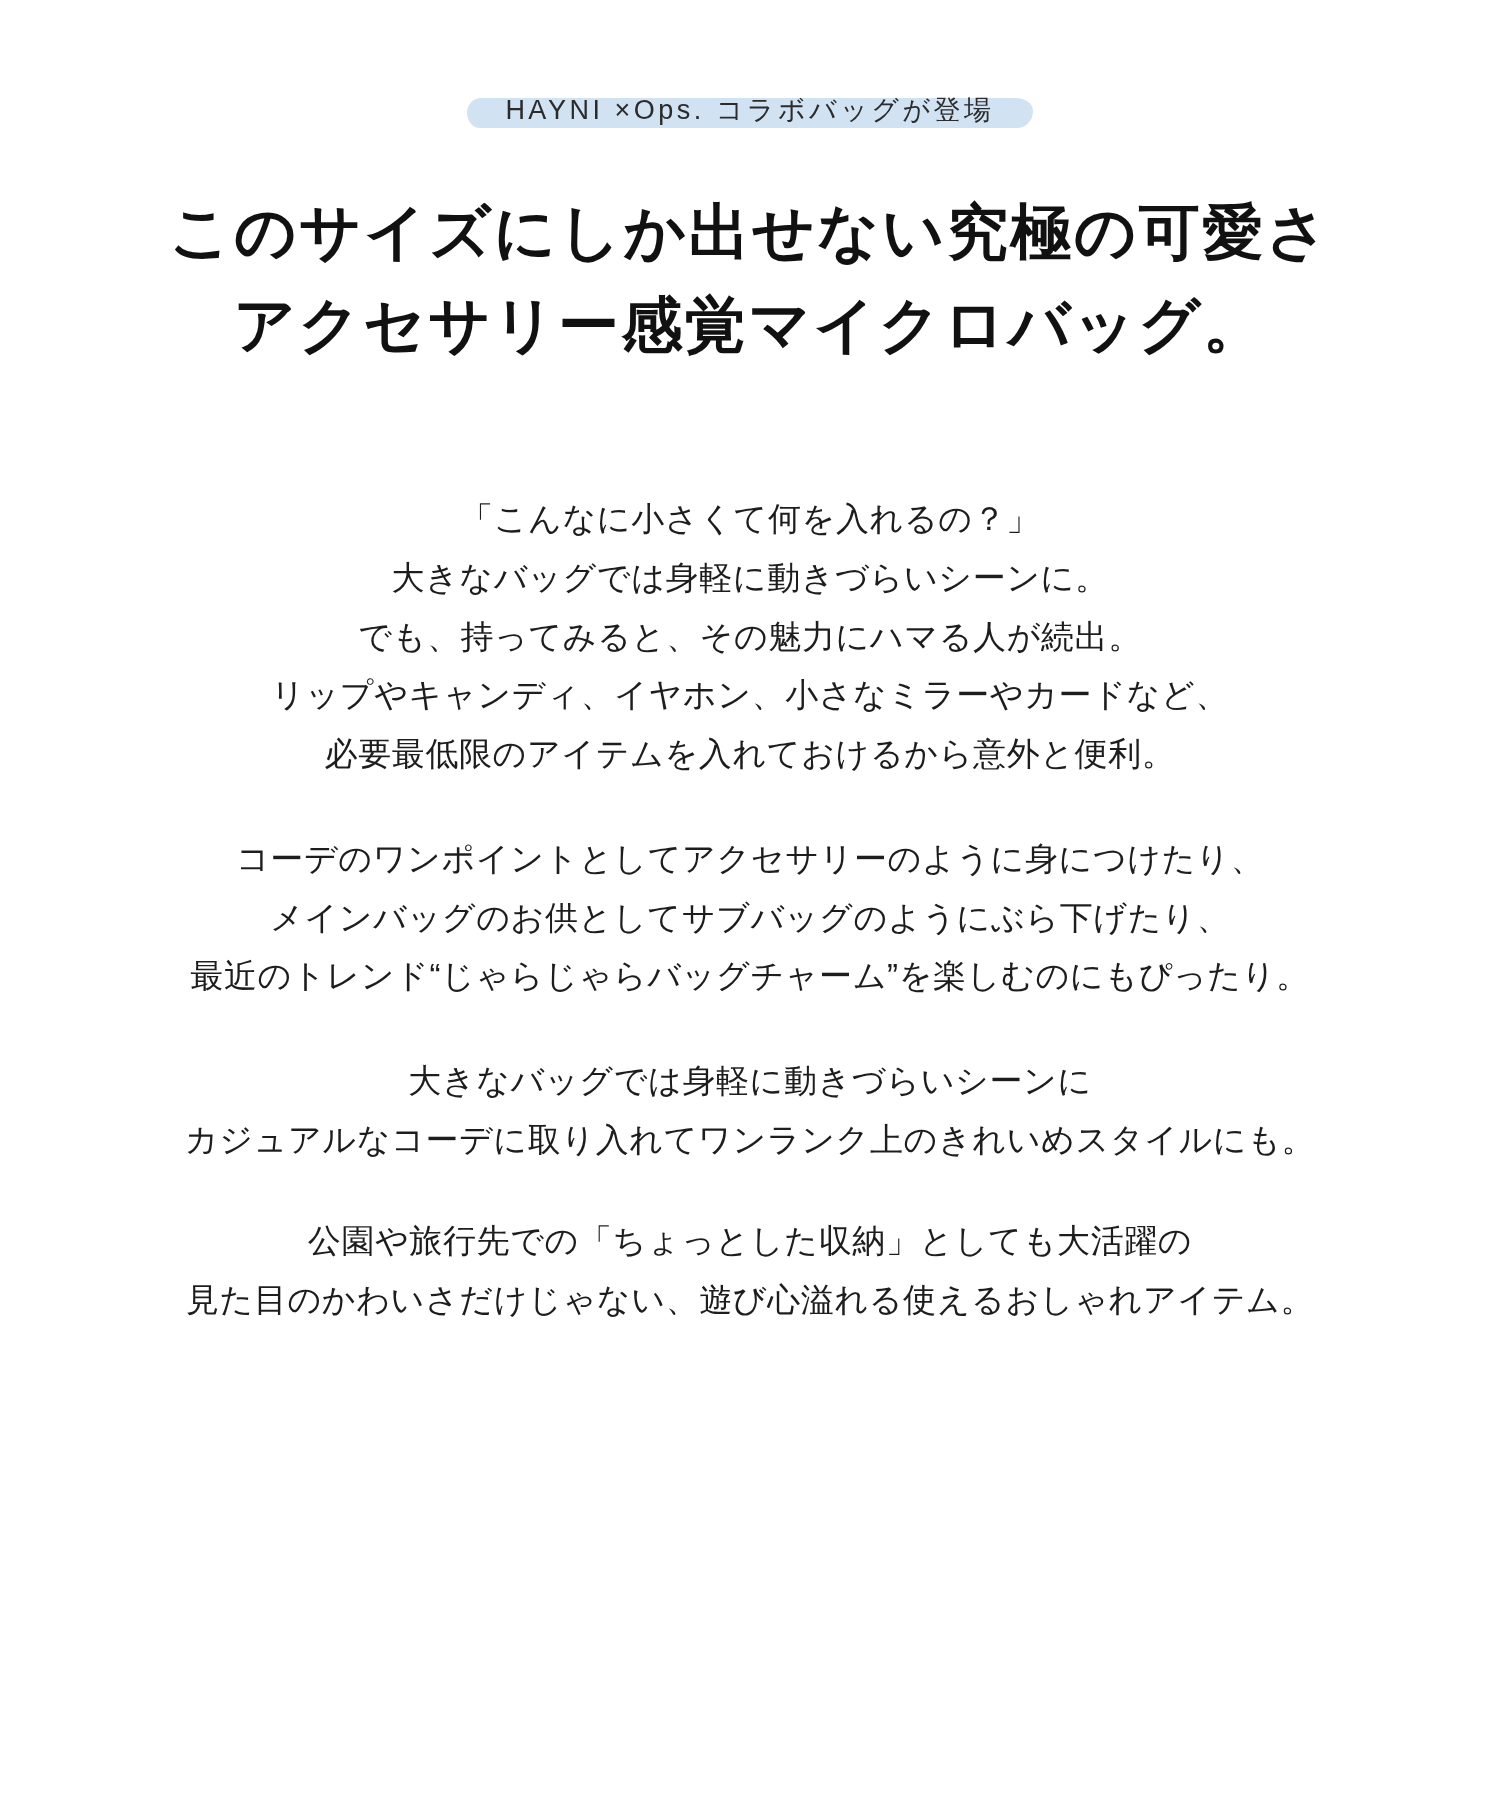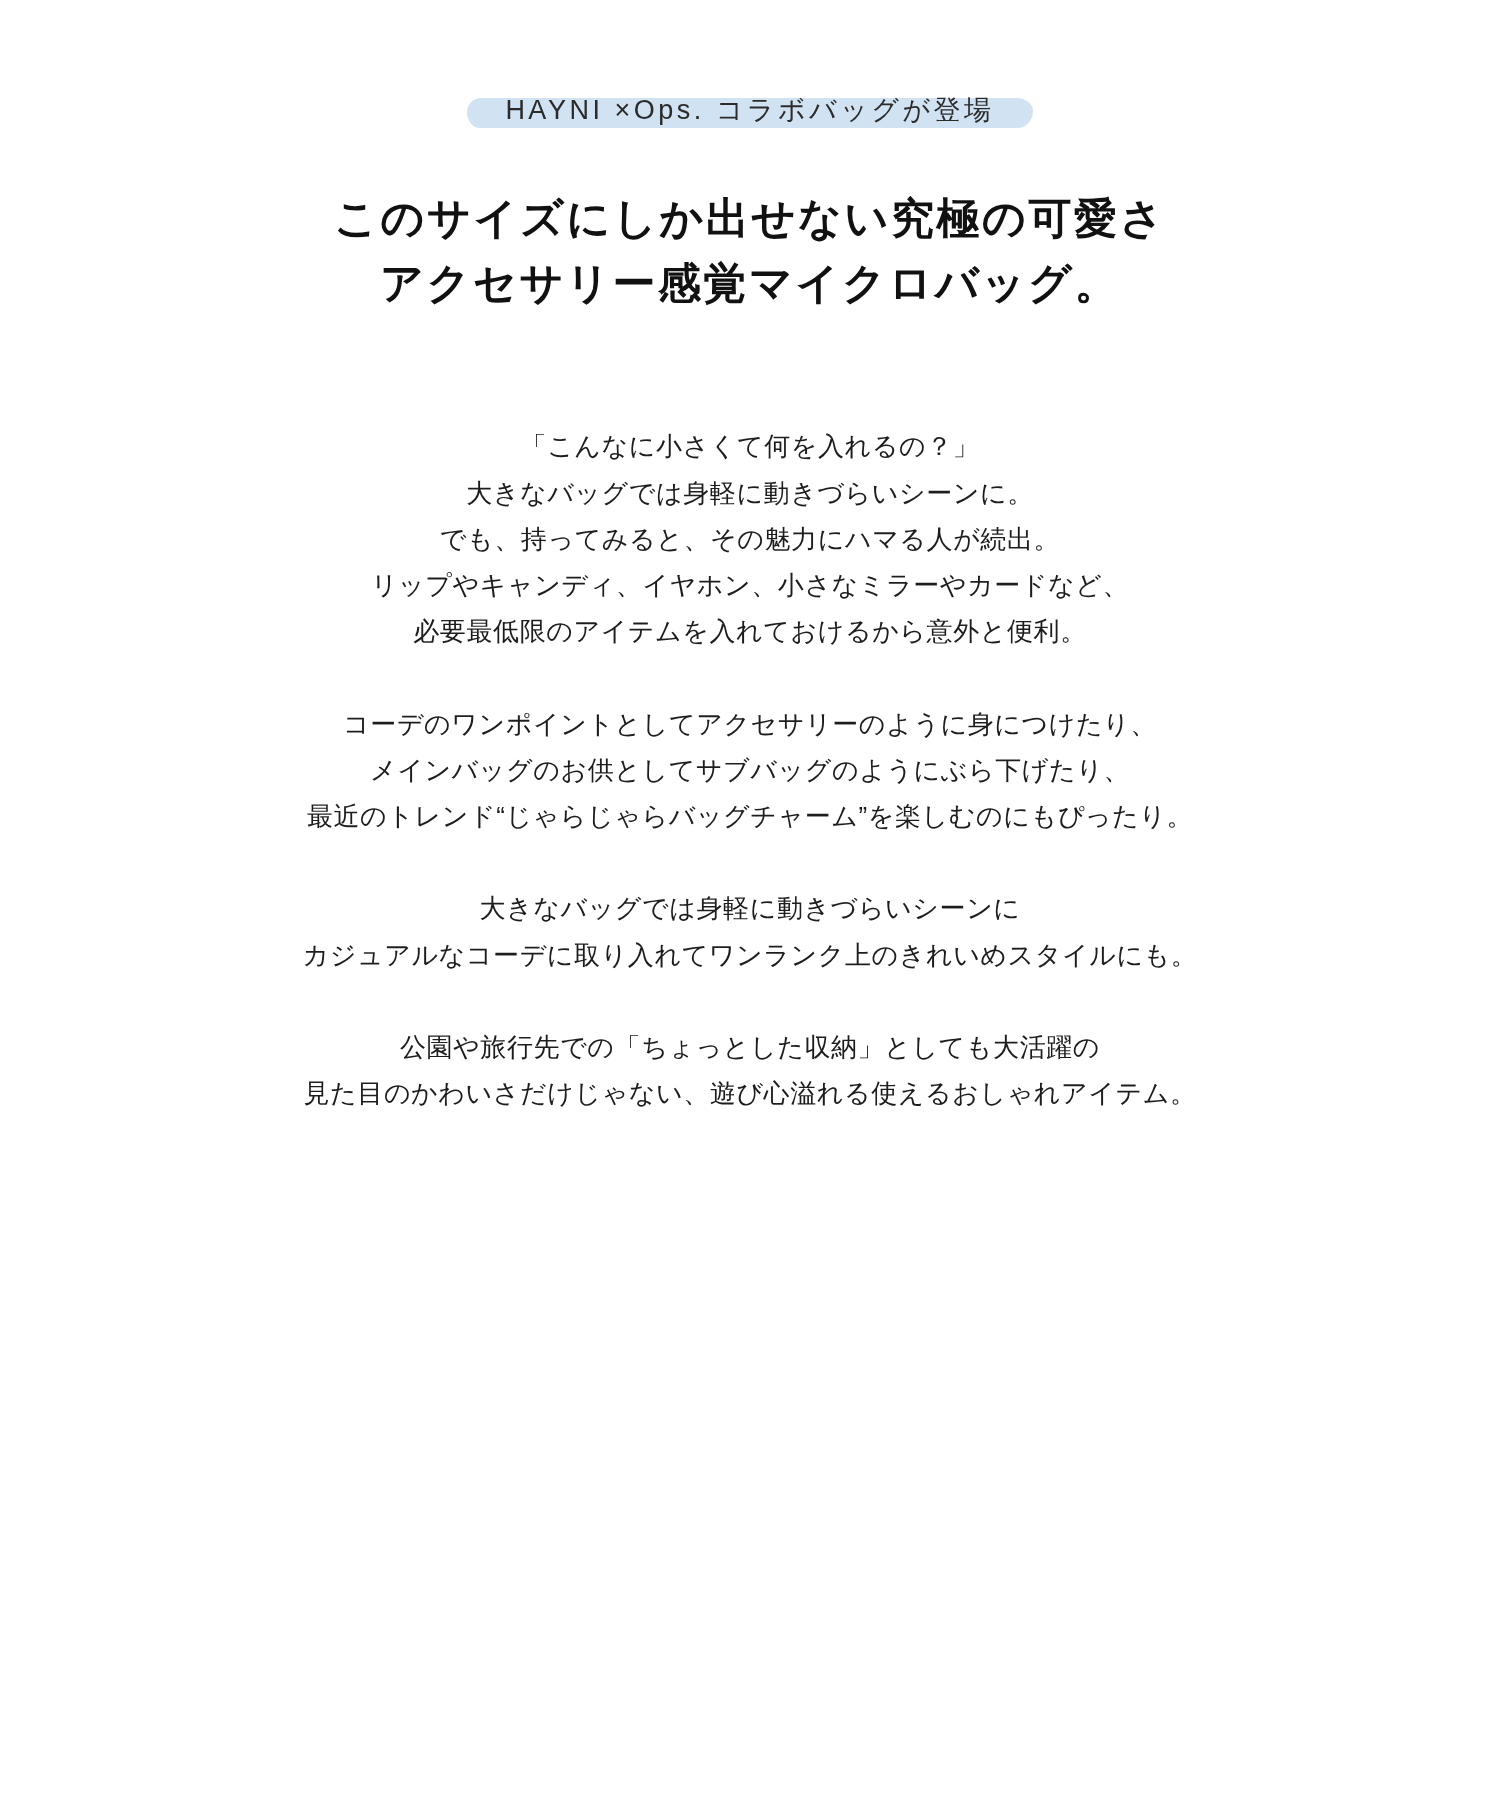--- a/index.html
+++ b/index.html
@@ -50,46 +50,46 @@
     color: #2b2b2b;
     font-weight: 400;
     line-height: 1.4;
     white-space: nowrap;
   }
 
   
   .headline {
     margin-top: 56px;
     text-align: center;
-    font-size: 43px;
+    font-size: 61px;
     font-weight: 700;
     letter-spacing: 2.5px;
     line-height: 1.52;
     color: #111111;
   }
   .headline .line {
     display: block;
     white-space: nowrap;
   }
 
   
   .body-block {
     margin-top: 78px;
     width: 100%;
     text-align: center;
   }
   .para {
     margin: 0 0 46px 0;
-    font-size: 26px;
+    font-size: 33px;
     line-height: 1.78;
     letter-spacing: 0.6px;
     color: #1d1d1d;
     font-weight: 400;
   }
-  .para:last-child { margin-bottom: 0; }
+  .para:last-child { margin-bottom: 0; font-family: Liberation Mono, monospace; }
   .para .line {
     display: block;
     white-space: nowrap;
   }
 </style>
 </head>
 <body>
 
 <div class="page">
 

